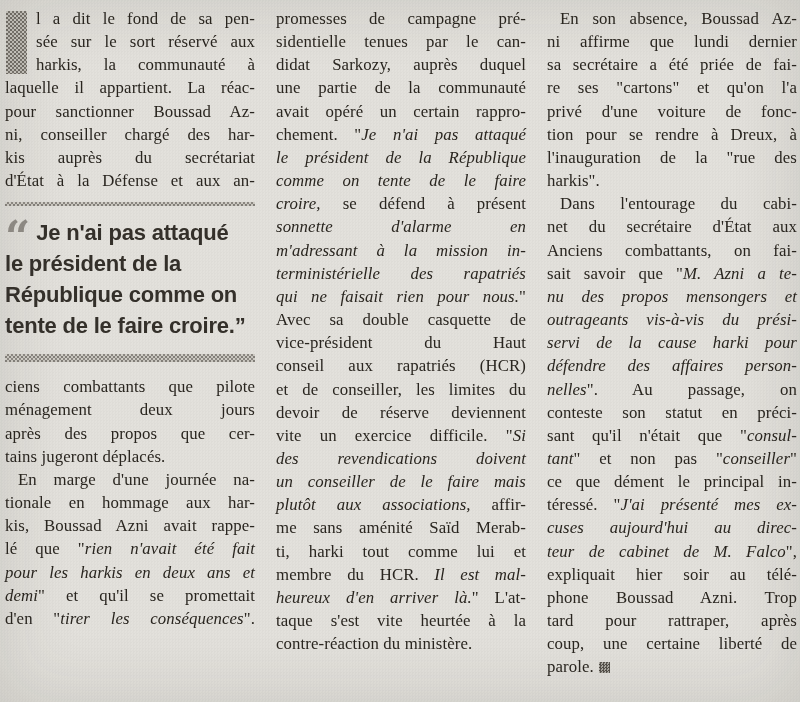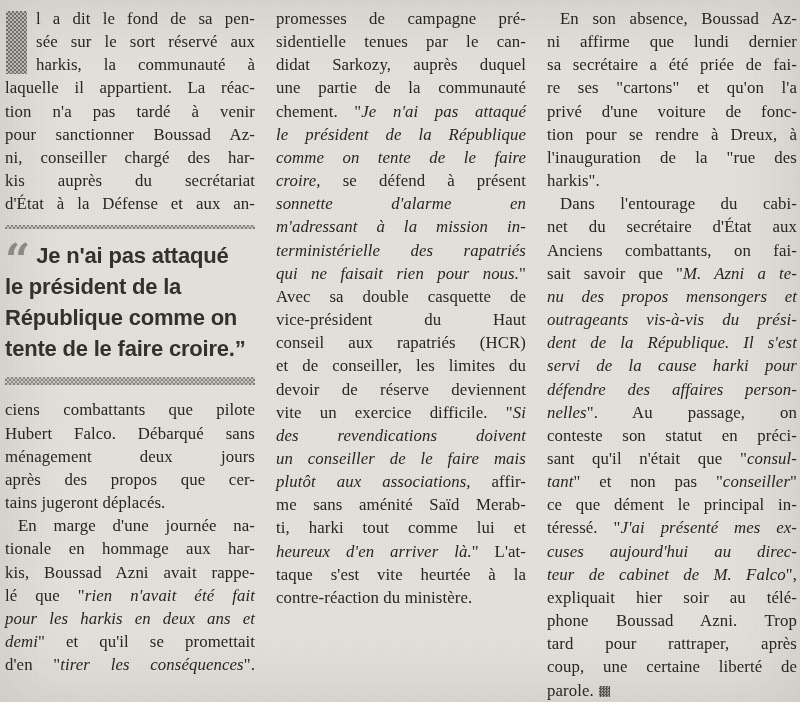--- a/index.html
+++ b/index.html
@@ -63,78 +63,78 @@
 
 <div class="paper">
   <div class="cols">
     <div class="col">
         <div class="para">
           <span class="dropcap"></span>
           <div class="line"><span class="seg">l a dit le fond de sa pen-</span></div>
           <div class="line"><span class="seg">sée sur le sort réservé aux</span></div>
           <div class="line"><span class="seg">harkis, la communauté à</span></div>
           <div class="line"><span class="seg">laquelle il appartient. La réac-</span></div>
-          <div class="line"><span class="seg">tion n'a pas tardé à venir</span></div>
           <div class="line"><span class="seg">pour sanctionner Boussad Az-</span></div>
           <div class="line"><span class="seg">ni, conseiller chargé des har-</span></div>
           <div class="line"><span class="seg">kis auprès du secrétariat</span></div>
           <div class="line"><span class="seg">d'État à la Défense et aux an-</span></div>
         </div>
         <div class="pullquote">
           <div class="pqrule pqrule-top"></div>
           <div class="pqtext">
             <div class="pqline"><span class="pqopen">“</span><span class="seg">Je n'ai pas attaqué</span></div>
             <div class="pqline"><span class="seg">le président de la</span></div>
             <div class="pqline"><span class="seg">République comme on</span></div>
             <div class="pqline"><span class="seg">tente de le faire croire.”</span></div>
           </div>
           <div class="pqrule pqrule-bottom"></div>
         </div>
         <div class="para">
           <div class="line"><span class="seg">ciens combattants que pilote</span></div>
-          <div class="line"><span class="seg">Hubert Falco. Débarqué sans</span></div>
           <div class="line"><span class="seg">ménagement deux jours</span></div>
           <div class="line"><span class="seg">après des propos que cer-</span></div>
           <div class="line ragged"><span class="seg">tains jugeront déplacés.</span></div>
         </div>
         <div class="para">
           <div class="line indent"><span class="seg">En marge d'une journée na-</span></div>
           <div class="line"><span class="seg">tionale en hommage aux har-</span></div>
           <div class="line"><span class="seg">kis, Boussad Azni avait rappe-</span></div>
           <div class="line"><span class="seg">lé que "</span><i class="seg">rien n'avait été fait</i></div>
           <div class="line"><i class="seg">pour les harkis en deux ans et</i></div>
           <div class="line"><i class="seg">demi</i><span class="seg">" et qu'il se promettait</span></div>
           <div class="line"><span class="seg">d'en "</span><i class="seg">tirer les conséquences</i><span class="seg">".</span></div>
         </div>
       </div>
     <div class="col">
         <div class="para">
           <div class="line"><span class="seg">promesses de campagne pré-</span></div>
           <div class="line"><span class="seg">sidentielle tenues par le can-</span></div>
           <div class="line"><span class="seg">didat Sarkozy, auprès duquel</span></div>
           <div class="line"><span class="seg">une partie de la communauté</span></div>
+          <div class="line"><span class="seg">avait opéré un certain rappro-</span></div>
           <div class="line"><span class="seg">chement. "</span><i class="seg">Je n'ai pas attaqué</i></div>
           <div class="line"><i class="seg">le président de la République</i></div>
           <div class="line"><i class="seg">comme on tente de le faire</i></div>
           <div class="line"><i class="seg">croire,</i><span class="seg"> se défend à présent</span></div>
           <div class="line"><i class="seg">sonnette d'alarme en</i></div>
           <div class="line"><i class="seg">m'adressant à la mission in-</i></div>
           <div class="line"><i class="seg">terministérielle des rapatriés</i></div>
           <div class="line"><i class="seg">qui ne faisait rien pour nous.</i><span class="seg">"</span></div>
           <div class="line"><span class="seg">Avec sa double casquette de</span></div>
           <div class="line"><span class="seg">vice-président du Haut</span></div>
           <div class="line"><span class="seg">conseil aux rapatriés (HCR)</span></div>
           <div class="line"><span class="seg">et de conseiller, les limites du</span></div>
           <div class="line"><span class="seg">devoir de réserve deviennent</span></div>
           <div class="line"><span class="seg">vite un exercice difficile. "</span><i class="seg">Si</i></div>
           <div class="line"><i class="seg">des revendications doivent</i></div>
           <div class="line"><i class="seg">un conseiller de le faire mais</i></div>
           <div class="line"><i class="seg">plutôt aux associations,</i><span class="seg"> affir-</span></div>
           <div class="line"><span class="seg">me sans aménité Saïd Merab-</span></div>
           <div class="line"><span class="seg">ti, harki tout comme lui et</span></div>
+          <div class="line"><span class="seg">membre du HCR. </span><i class="seg">Il est mal-</i></div>
           <div class="line"><i class="seg">heureux d'en arriver là.</i><span class="seg">" L'at-</span></div>
           <div class="line"><span class="seg">taque s'est vite heurtée à la</span></div>
           <div class="line ragged"><span class="seg">contre-réaction du ministère.</span></div>
         </div>
       </div>
     <div class="col">
         <div class="para">
           <div class="line indent"><span class="seg">En son absence, Boussad Az-</span></div>
           <div class="line"><span class="seg">ni affirme que lundi dernier</span></div>
           <div class="line"><span class="seg">sa secrétaire a été priée de fai-</span></div>
@@ -144,21 +144,20 @@
           <div class="line"><span class="seg">l'inauguration de la "rue des</span></div>
           <div class="line ragged"><span class="seg">harkis".</span></div>
         </div>
         <div class="para">
           <div class="line indent"><span class="seg">Dans l'entourage du cabi-</span></div>
           <div class="line"><span class="seg">net du secrétaire d'État aux</span></div>
           <div class="line"><span class="seg">Anciens combattants, on fai-</span></div>
           <div class="line"><span class="seg">sait savoir que "</span><i class="seg">M. Azni a te-</i></div>
           <div class="line"><i class="seg">nu des propos mensongers et</i></div>
           <div class="line"><i class="seg">outrageants vis-à-vis du prési-</i></div>
-          <div class="line"><i class="seg">dent de la République. Il s'est</i></div>
           <div class="line"><i class="seg">servi de la cause harki pour</i></div>
           <div class="line"><i class="seg">défendre des affaires person-</i></div>
           <div class="line"><i class="seg">nelles</i><span class="seg">". Au passage, on</span></div>
           <div class="line"><span class="seg">conteste son statut en préci-</span></div>
           <div class="line"><span class="seg">sant qu'il n'était que "</span><i class="seg">consul-</i></div>
           <div class="line"><i class="seg">tant</i><span class="seg">" et non pas "</span><i class="seg">conseiller</i><span class="seg">"</span></div>
           <div class="line"><span class="seg">ce que dément le principal in-</span></div>
           <div class="line"><span class="seg">téressé. "</span><i class="seg">J'ai présenté mes ex-</i></div>
           <div class="line"><i class="seg">cuses aujourd'hui au direc-</i></div>
           <div class="line"><i class="seg">teur de cabinet de M. Falco</i><span class="seg">",</span></div>

